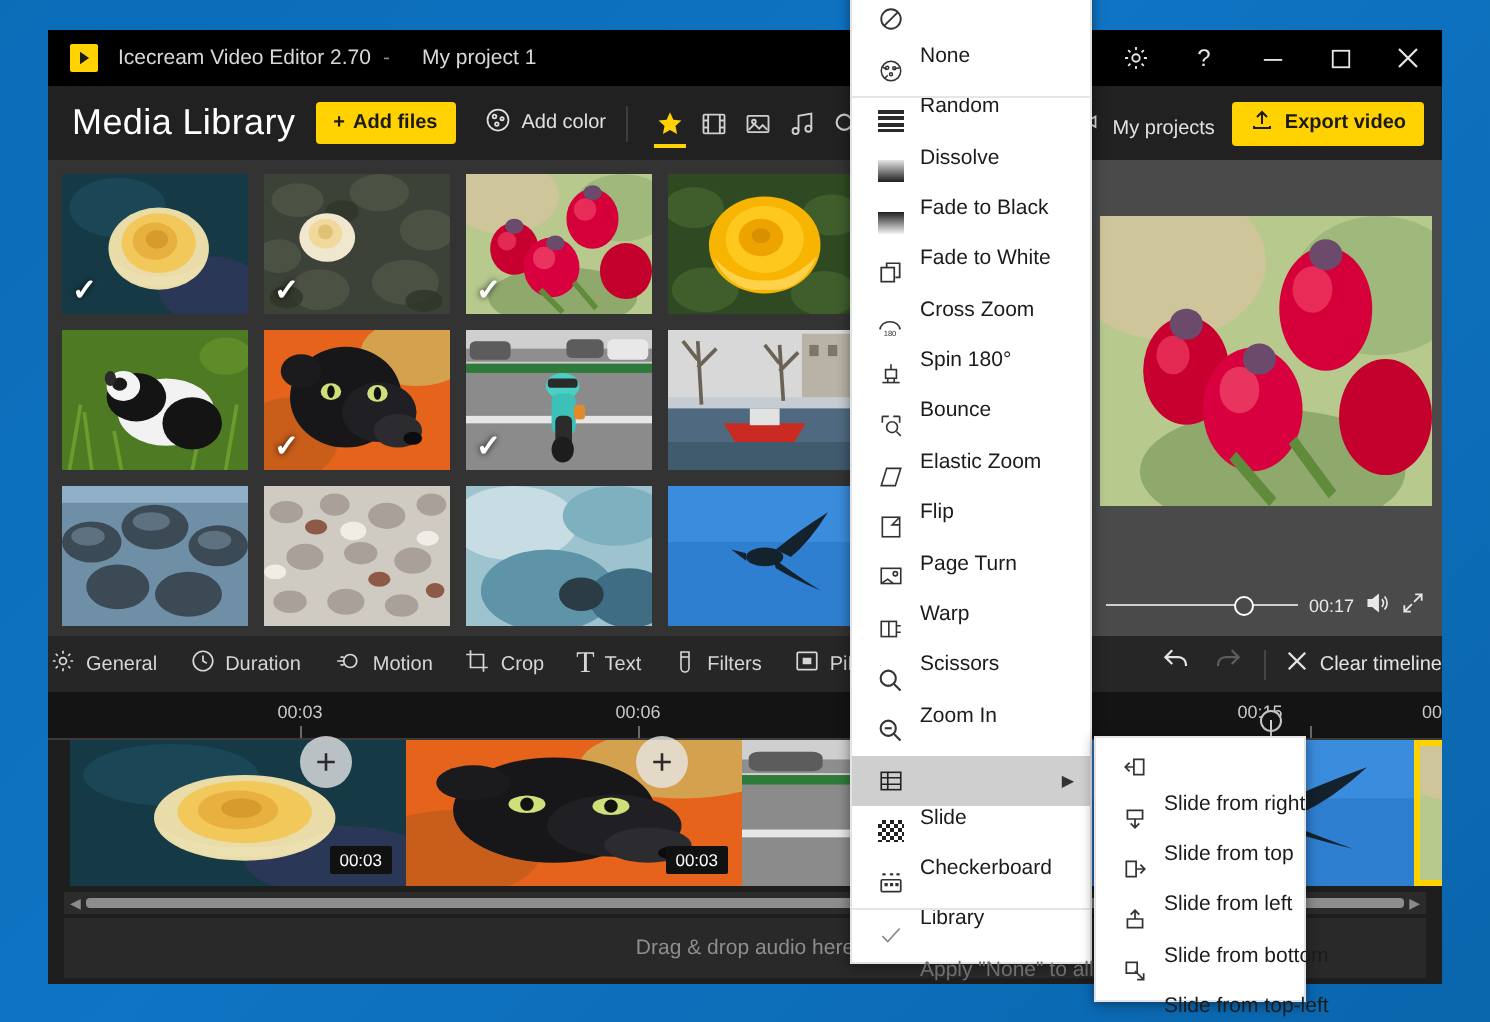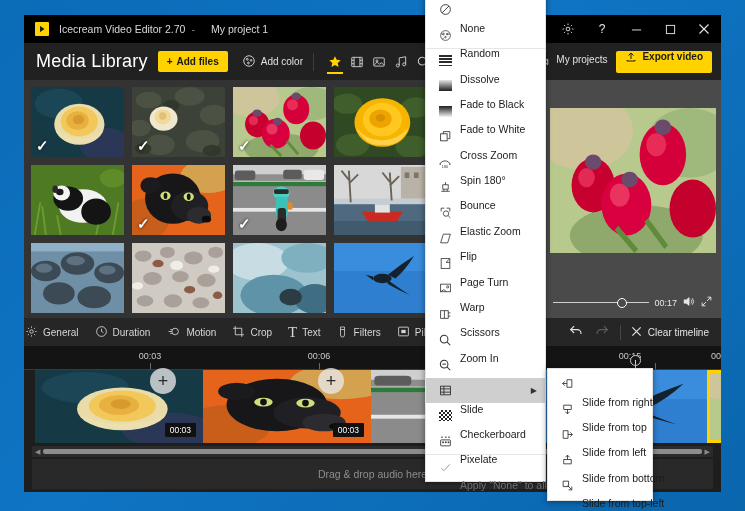--- a/index.html
+++ b/index.html
@@ -96,26 +96,26 @@
     content: ""; position: absolute; bottom: 1px; left: 3px; right: 3px;
     height: 2px; background: #ffd200;
   }
   .chev-btn { color: #9a9a9a; margin-left: 4px; }
   .right-tools {
     margin-left: auto; display: flex; align-items: center;
     padding-right: 9px; gap: 9px;
   }
   .my-projects {
     color: #e2e2e2; font-size: 10px; display: flex;
-    align-items: flex-start; gap: 6px; white-space: nowrap;
+    align-items: flex-end; gap: 6px; white-space: nowrap;
   }
   .btn-export {
     background: #ffd200; color: #1a1a1a; font-size: 10px;
     font-weight: bold; height: 22px; border-radius: 2px;
-    display: flex; padding: 0 9px; gap: 5px;
+    display: flex; align-items: center; padding: 0 9px; gap: 5px;
     white-space: nowrap;
   }
 
   
   #library {
     position: absolute; left: 0; top: 65px;
     width: 521px; height: 238px;
     background: #333333;
     padding: 7px 0 0 7px;
   }
@@ -163,21 +163,21 @@
     display: flex; align-items: center;
   }
   .tool {
     display: flex; align-items: center; gap: 5px;
     color: #d6d6d6; font-size: 10px;
     padding: 0 8px; height: 28px; white-space: nowrap;
   }
   .tool:first-child { padding-left: 1px; }
   #tools .right {
     margin-left: auto; display: flex; align-items: center;
-    gap: 10px; padding-right: 12px;
+    gap: 10px; padding-right: 0;
   }
   .undo { color: #e4e4e4; }
   .redo { color: #5d5d5d; }
   .vdiv { width: 1px; height: 15px; background: #454545; }
   .clear-tl {
     color: #e4e4e4; font-size: 10px; display: flex;
     align-items: center; gap: 6px; white-space: nowrap;
   }
 
   
@@ -1091,21 +1091,21 @@
       <svg width="13" height="13" viewBox="0 0 24 24" fill="#333">
         <rect x="4" y="3" width="3" height="2"></rect>
             <rect x="11" y="3" width="3" height="2"></rect>
             <rect x="17" y="3" width="3" height="2"></rect>
         <rect x="3" y="9" width="18" height="11" rx="1" fill="none" stroke="#333" stroke-width="1.6"></rect>
         <rect x="6" y="12" width="3" height="3"></rect>
             <rect x="11" y="12" width="3" height="3"></rect>
             <rect x="16" y="12" width="3" height="3"></rect>
       </svg>
     </span>
-    <span class="tx">Pixelate</span>
+    <span class="tx">Library</span>
   </div>
 
   <div class="mi sep-top dim">
     <span class="gi">
       <svg width="13" height="13" viewBox="0 0 24 24" fill="none" stroke="#8a8a8a" stroke-width="1.6">
             <path d="M4 13l5 5L20 6"></path>
           </svg>
     </span>
     <span class="tx">Apply "None" to all</span>
   </div>

